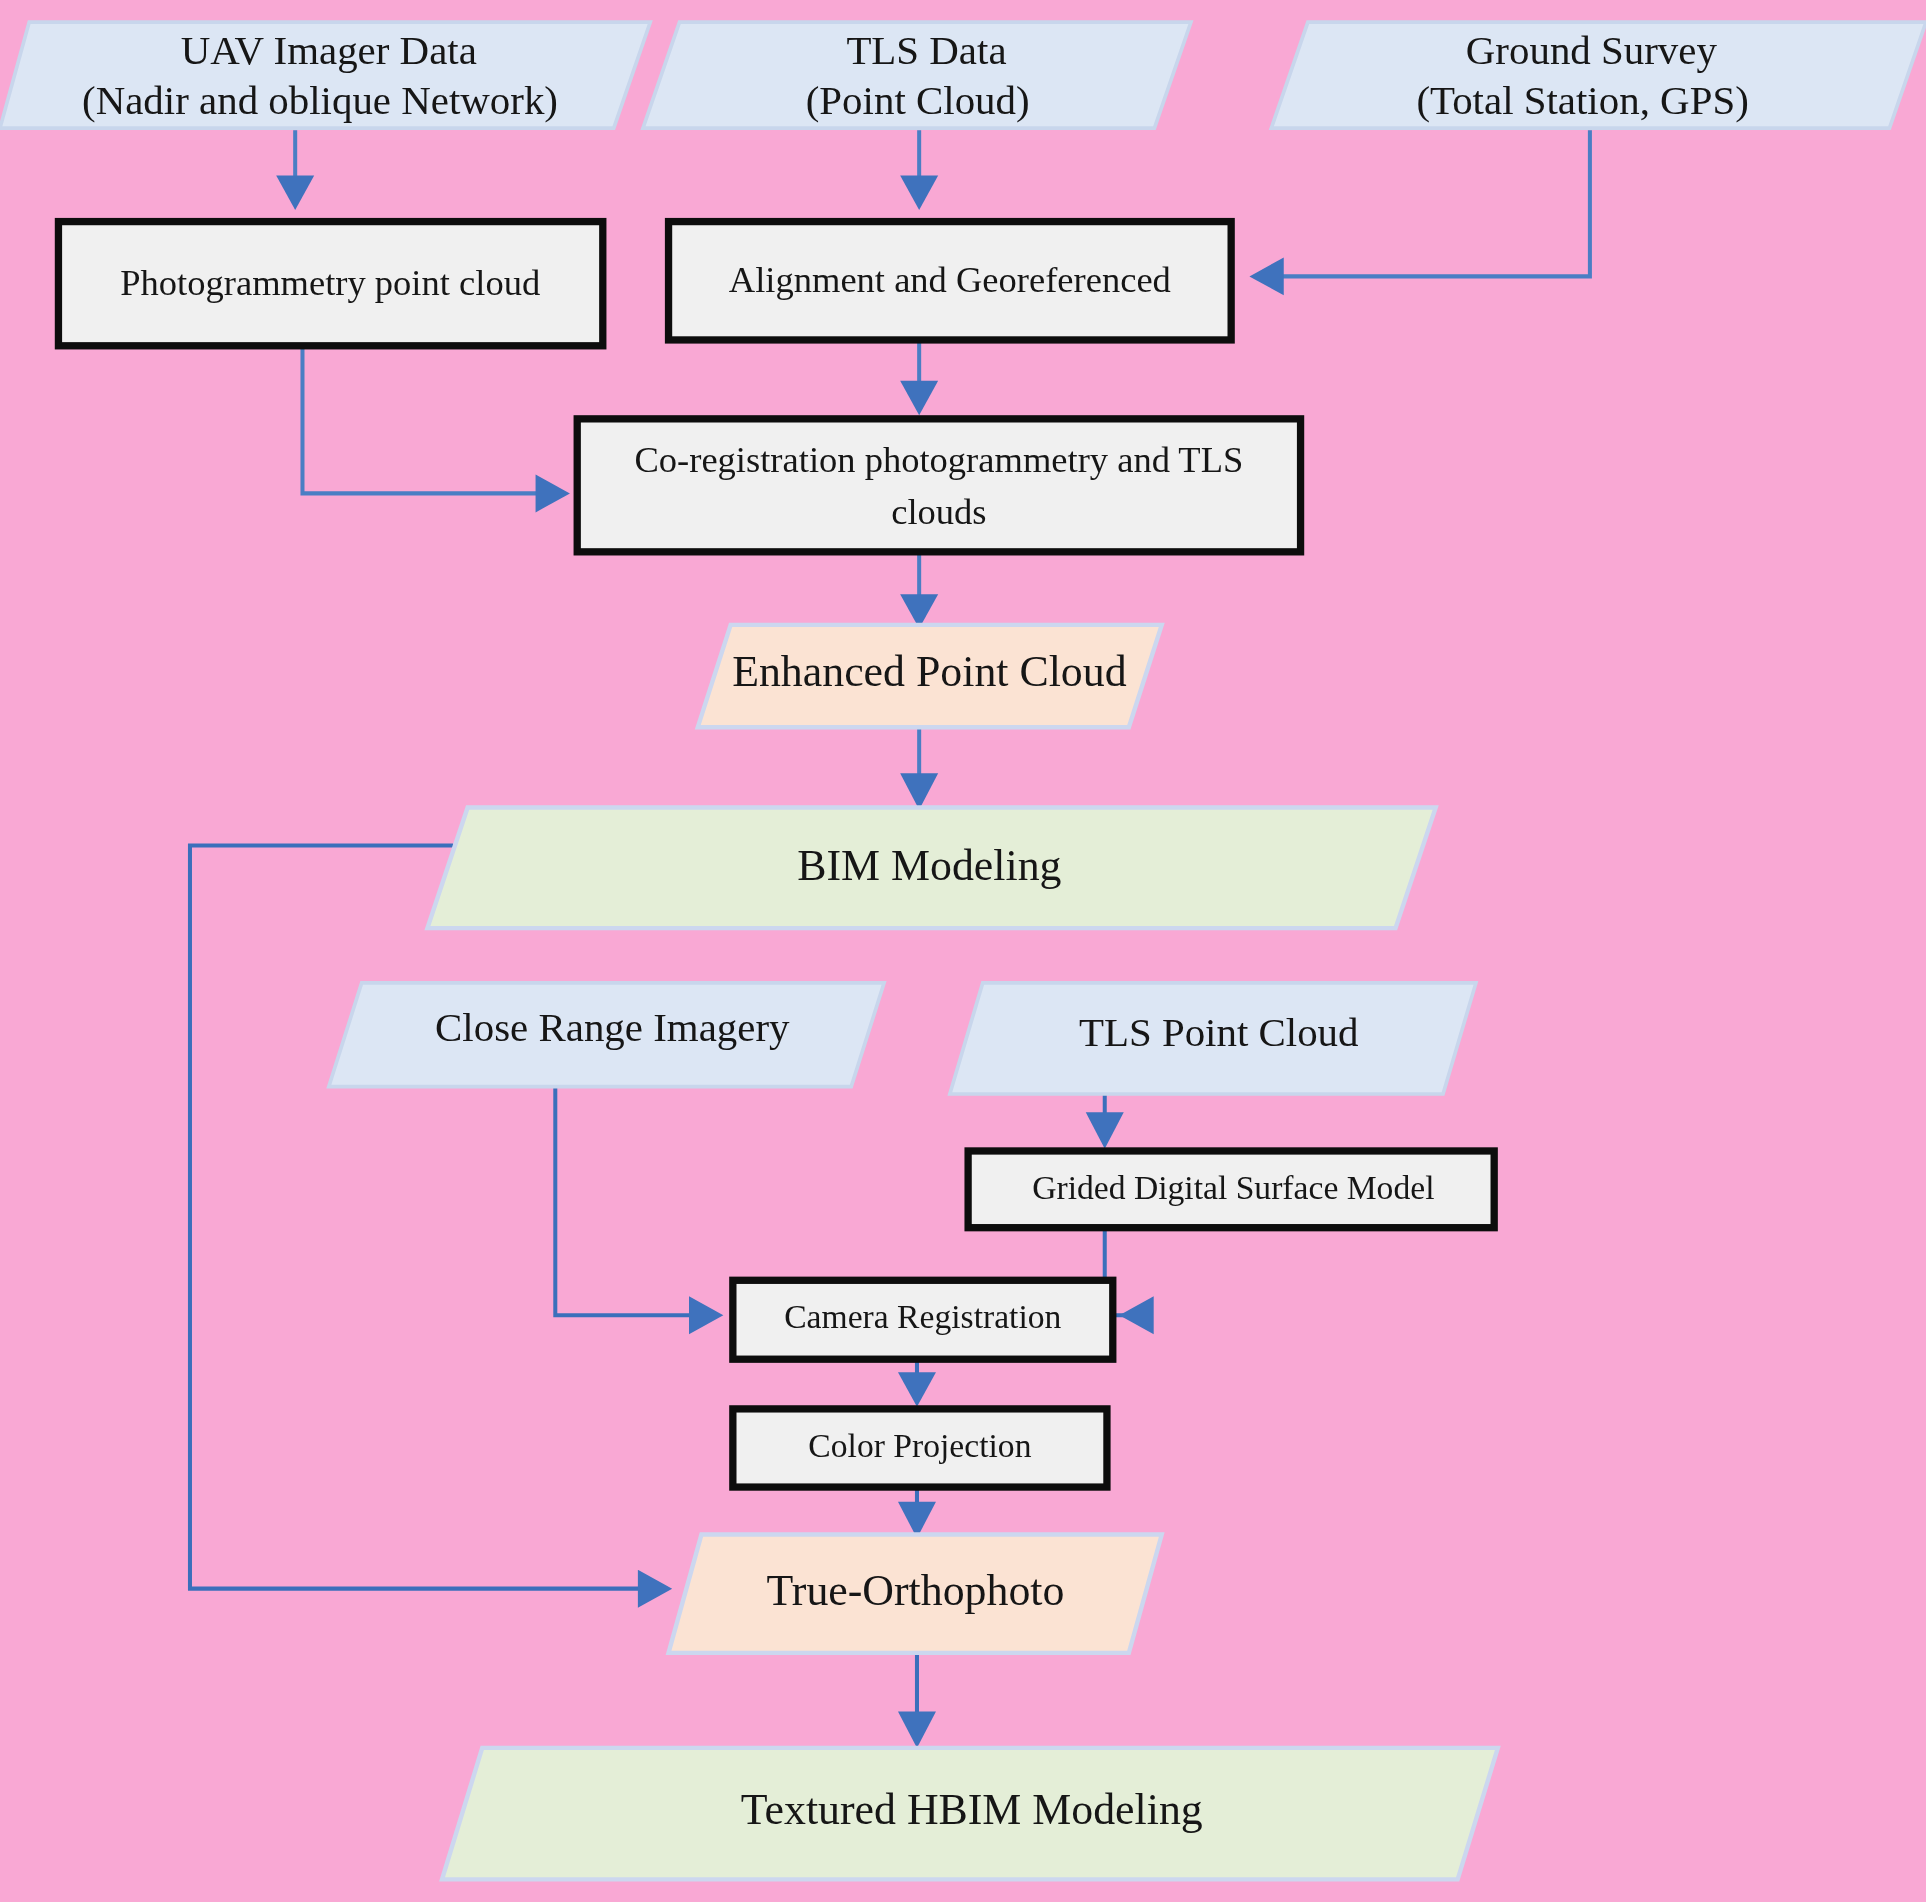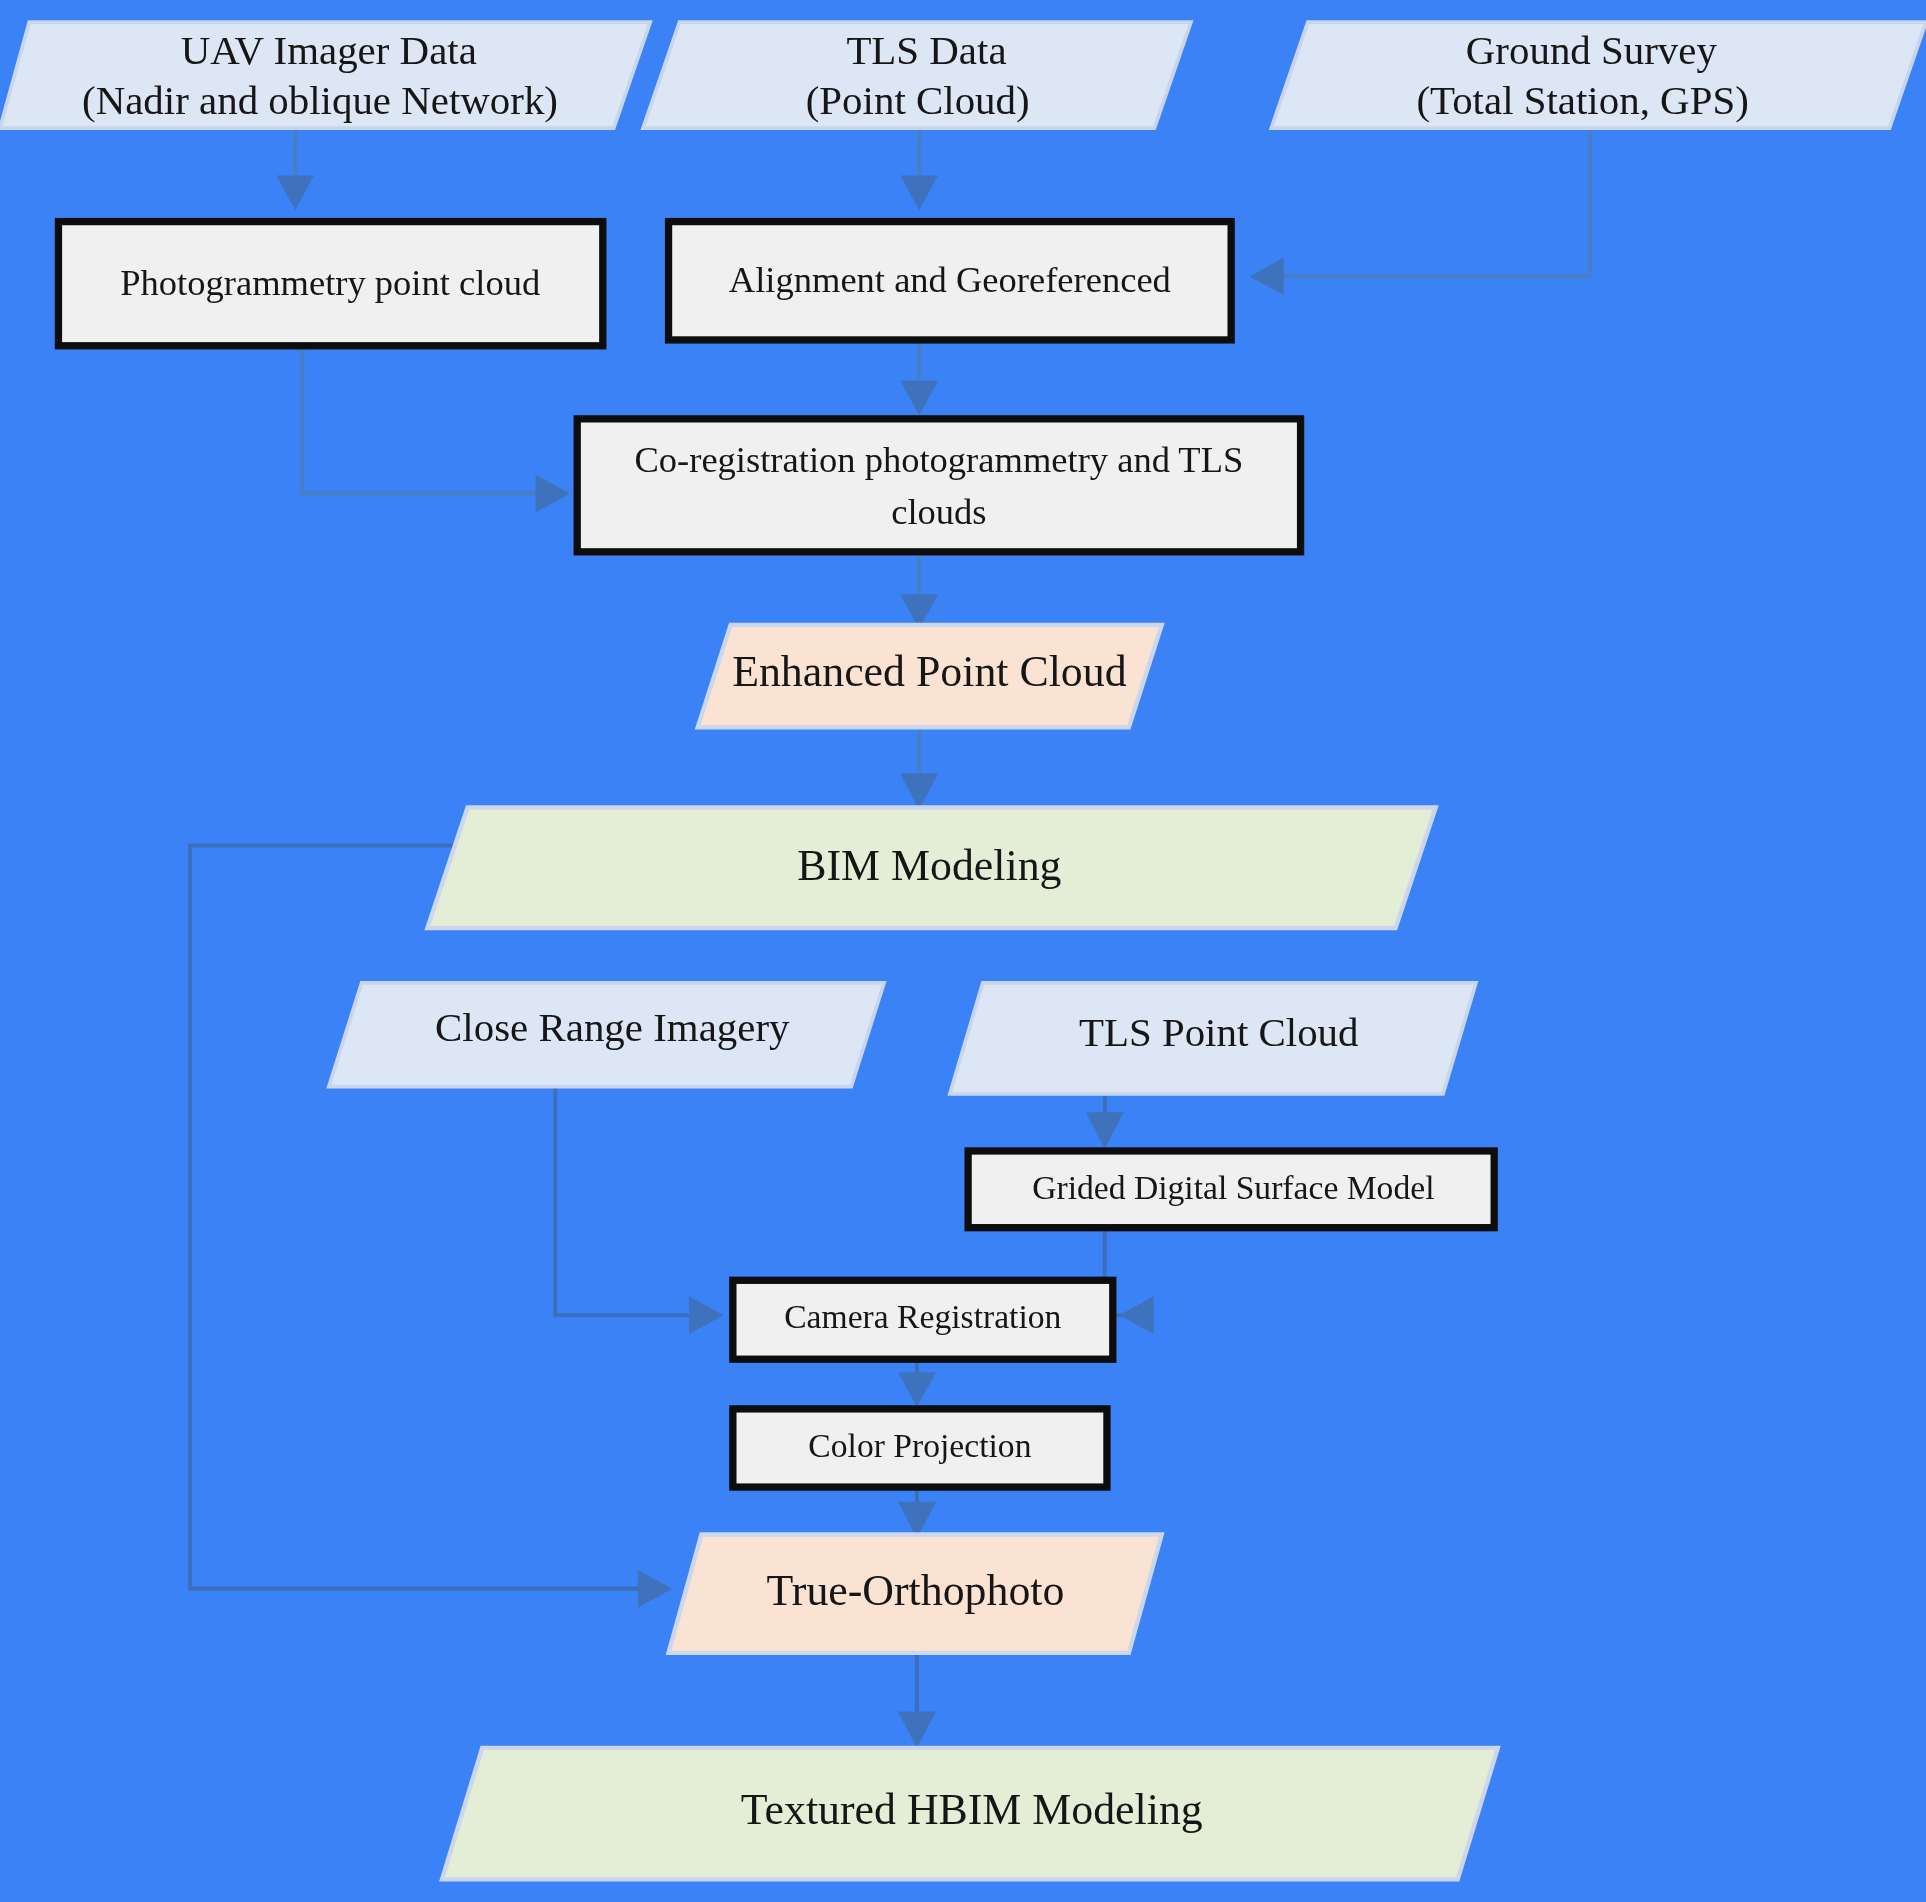--- a/index.html
+++ b/index.html
@@ -4,21 +4,21 @@
 <style>
   html, body {
     margin: 0;
     padding: 0;
     background: #ffffff;
   }
   #canvas-wrap {
     position: relative;
     width: 1926px;
     height: 1903px;
-    background: #3b82f6;
+    background: #f9a8d4;
     overflow: hidden;
   }
   svg.flow {
     position: absolute;
     top: 0;
     left: 0;
     width: 1926px;
     height: 1903px;
   }
   .node-label {

